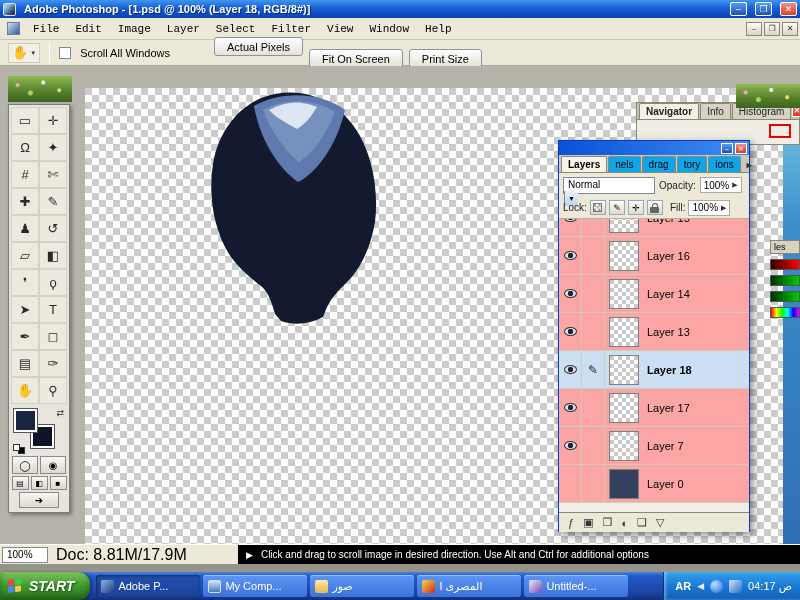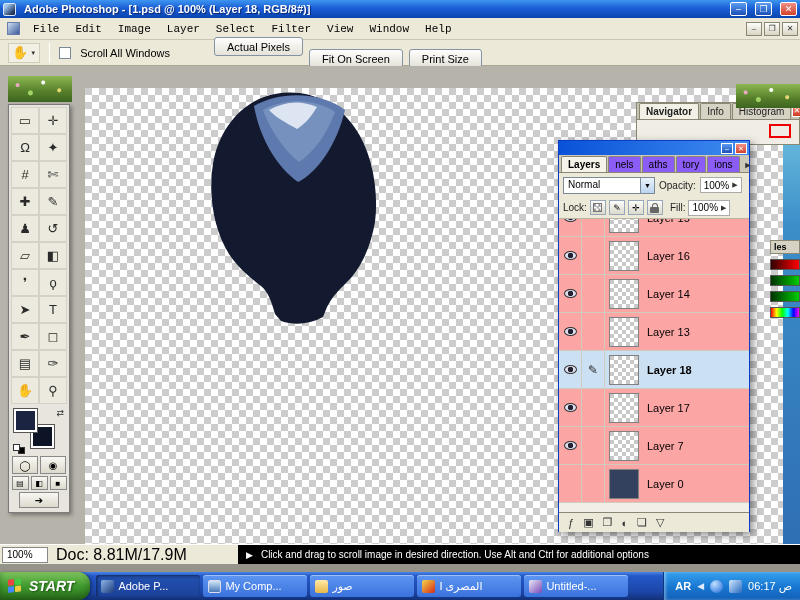--- a/index.html
+++ b/index.html
@@ -67,38 +67,38 @@
   .jr{width:40px;height:16px;border:1px solid #8a8a8a;background:linear-gradient(180deg,#f8f7f2,#dcd9cc);display:flex;align-items:center;justify-content:center;font-size:10px;}
 
   
   .ptabs{display:flex;align-items:flex-end;height:17px;background:#c6c3b4;border:1px solid #8a8775;border-bottom:none;padding:0 2px;gap:1px;}
   .ptab{padding:2px 6px;font-size:10px;background:#d6d3c4;border:1px solid #8a8775;border-bottom:none;border-radius:2px 2px 0 0;color:#222;white-space:nowrap;}
   .ptab.active{background:#f3f1e6;font-weight:bold;}
   .pclose{margin:0 0 2px auto;width:13px;height:13px;background:linear-gradient(180deg,#f0937f,#cf3a22);border:1px solid #fff;color:#fff;font-size:8px;line-height:11px;text-align:center;}
   .navgroup{position:absolute;left:636px;top:36px;width:164px;z-index:3;}
   .navbody{height:26px;background:#f0eee4;border:1px solid #8a8775;position:relative;}
   .navbox{position:absolute;right:8px;top:4px;width:22px;height:14px;border:2px solid #e00;}
-  .colorfrag{position:absolute;left:770px;top:174px;width:30px;z-index:4;font-weight:bold;}
+  .colorfrag{position:absolute;left:770px;top:174px;width:30px;z-index:4;}
   .frag-tab{height:14px;background:#d6d3c4;border:1px solid #8a8775;font-size:9px;padding:1px 3px;overflow:hidden;white-space:nowrap;}
   .bar{height:11px;margin-top:5px;border:1px solid #555;}
   .bar.red{background:linear-gradient(90deg,#300,#f00);}
   .bar.green{background:linear-gradient(90deg,#030,#0c0);}
   .bar.rainbow{background:linear-gradient(90deg,#f00,#ff0,#0f0,#0ff,#00f,#f0f);}
 
   
   .layerswin{position:absolute;left:558px;top:74px;width:192px;height:392px;border:1px solid #0a3cc8;background:#ece9d8;box-shadow:3px 3px 8px rgba(0,0,0,.45);z-index:6;}
   .lw-title{height:14px;background:linear-gradient(90deg,#0a52d8,#3f8cf0);display:flex;justify-content:flex-end;align-items:center;gap:2px;padding:1px 2px;}
   .lw-btn{width:12px;height:11px;font-size:7px;line-height:9px;text-align:center;color:#fff;border:1px solid #fff;background:linear-gradient(180deg,#5a9bf0,#1b50b8);}
   .lw-btn.close{background:linear-gradient(180deg,#f09086,#d2422c);}
   .lw-tabs{display:flex;align-items:flex-end;height:18px;background:#cdc9ba;padding:2px 2px 0;gap:1px;border-bottom:1px solid #8a8775;}
-  .lw-tab{padding:2px 6px;font-size:10px;background:#8b5cf6;border:1px solid #8a8775;border-bottom:none;border-radius:2px 2px 0 0;white-space:nowrap;}
+  .lw-tab{padding:2px 6px;font-size:10px;background:#0ea5e9;border:1px solid #8a8775;border-bottom:none;border-radius:2px 2px 0 0;white-space:nowrap;}
   .lw-tab.active{background:#f6f4ea;font-weight:bold;}
   .lw-tab-arrow{margin-left:auto;font-size:9px;padding:2px 3px;color:#333;}
   .lw-ctrl{display:flex;align-items:center;gap:4px;padding:3px 4px;height:24px;}
-  .dropdown{display:flex;width:92px;height:17px;border:1px solid #7b8a99;background:#fff;}
+  .dropdown{display:flex;width:92px;height:17px;border:1px solid #7b8a99;background:#fff;flex-direction:column;}
   .dd-text{flex:1;padding:1px 4px;font-size:10px;}
   .dd-arrow{width:14px;background:linear-gradient(180deg,#eaf2fc,#bcd4f0);border-left:1px solid #7b8a99;font-size:7px;text-align:center;line-height:15px;}
   .small-label{font-size:10px;color:#222;}
   .valbox{display:flex;align-items:center;border:1px solid #aaa;background:#fff;height:16px;padding:0 3px;font-size:10px;gap:3px;}
   .val-arrow{font-size:7px;color:#333;}
   .lw-lock{display:flex;align-items:center;gap:3px;padding:2px 4px;height:22px;border-bottom:1px solid #b8b4a0;}
   .lockbtn{width:16px;height:15px;border:1px solid #98a8b8;background:linear-gradient(180deg,#fcfcfa,#dcdacc);display:flex;align-items:center;justify-content:center;font-size:9px;}
   .mini-checker{width:9px;height:9px;background:repeating-conic-gradient(#fff 0% 25%,#999 0% 50%);background-size:4.5px 4.5px;border:1px solid #777;}
   .padlock{position:relative;width:9px;height:6px;background:#666;margin-top:4px;border-radius:1px;}
   .padlock::before{content:"";position:absolute;left:1.5px;top:-4px;width:4px;height:4px;border:1.5px solid #666;border-bottom:none;border-radius:3px 3px 0 0;}
@@ -286,21 +286,21 @@
 
     <div class="layerswin">
       <div class="lw-title">
         <div class="lw-btn">–</div>
         <div class="lw-btn close">✕</div>
       </div>
       <div class="lw-tabs">
         <span id="lw-tabs-list" style="display:flex;gap:1px">
             <div class="lw-tab active">Layers</div>
             <div class="lw-tab">nels</div>
-            <div class="lw-tab">aths</div>
+            <div class="lw-tab">drag</div>
             <div class="lw-tab">tory</div>
             <div class="lw-tab">ions</div>
           </span>
         <span class="lw-tab-arrow">►</span>
       </div>
       <div class="lw-ctrl">
         <div class="dropdown">
           <span class="dd-text">Normal</span>
           <span class="dd-arrow">▼</span>
         </div>
@@ -447,17 +447,17 @@
         <div class="taskbtn">
           <span class="tb-icon ic-doc"></span>
           <span>Untitled-...</span>
         </div>
       </div>
     <div class="tray">
       <span class="lang">AR</span>
       <span class="chev">◀</span>
       <span class="tray-ic round"></span>
       <span class="tray-ic sq"></span>
-      <span class="clock">06:17 ص</span>
+      <span class="clock">04:17 ص</span>
     </div>
   </div>
 
 </div>
 
 </body></html>

